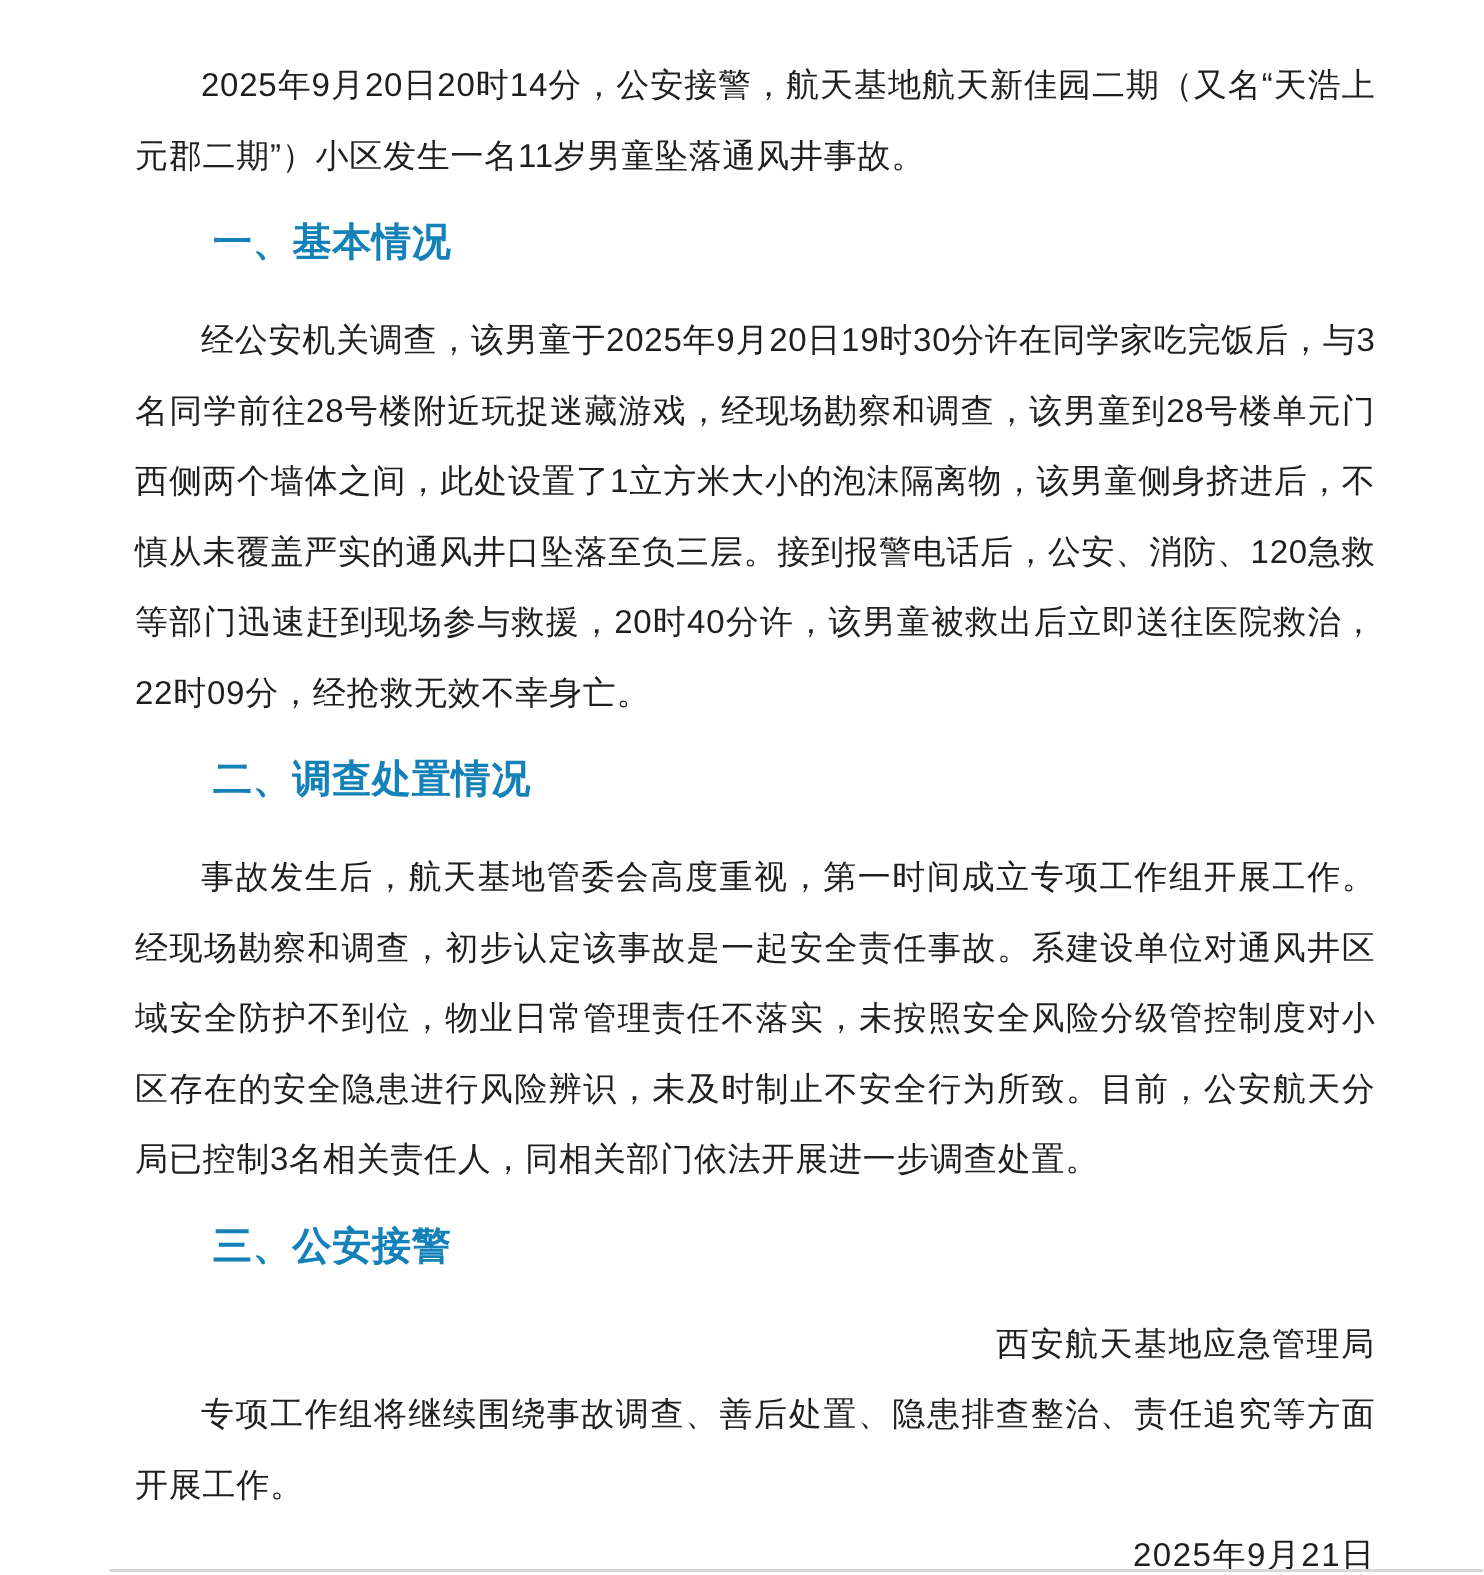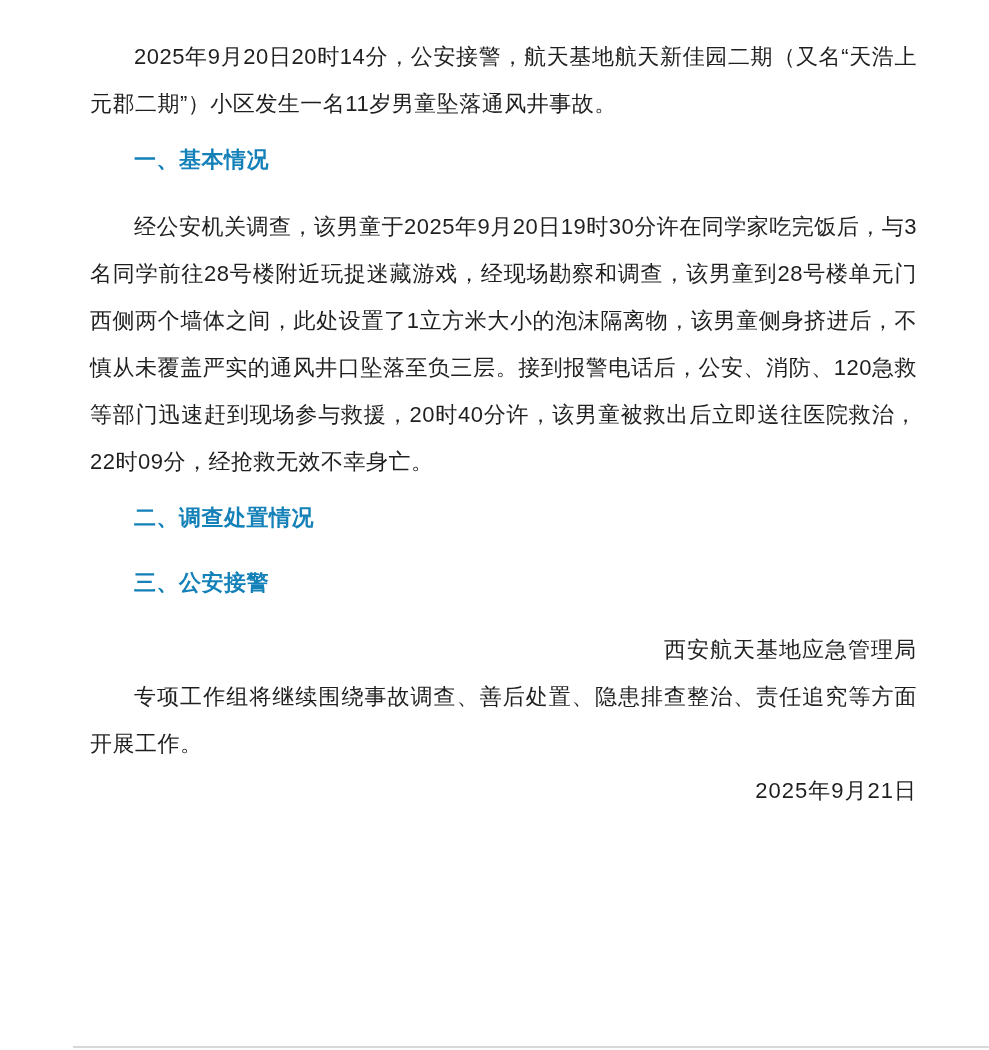--- a/index.html
+++ b/index.html
@@ -26,24 +26,23 @@
   }
   .para {
     margin: 0;
     text-indent: 2em;
   }
   .heading {
     margin: 11px 0 18px 0;
     text-indent: 2em;
     color: #1481b8;
     font-weight: bold;
-    font-size: 22px;
+    font-size: 26px;
     line-height: 47px;
     text-align: left;
-    font-family: Liberation Mono, monospace;
   }
   .closing {
     margin: 0;
     text-align: right;
     text-indent: 0;
     letter-spacing: 1px;
   }
   .bottom-divider {
     position: absolute;
     top: 1046px;
@@ -59,20 +58,21 @@
 <div class="doc">
 
   <p class="para">2025年9月20日20时14分，公安接警，航天基地航天新佳园二期（又名“天浩上元郡二期”）小区发生一名11岁男童坠落通风井事故。</p>
 
   <h2 class="heading">一、基本情况</h2>
 
   <p class="para">经公安机关调查，该男童于2025年9月20日19时30分许在同学家吃完饭后，与3名同学前往28号楼附近玩捉迷藏游戏，经现场勘察和调查，该男童到28号楼单元门西侧两个墙体之间，此处设置了1立方米大小的泡沫隔离物，该男童侧身挤进后，不慎从未覆盖严实的通风井口坠落至负三层。接到报警电话后，公安、消防、120急救等部门迅速赶到现场参与救援，20时40分许，该男童被救出后立即送往医院救治，22时09分，经抢救无效不幸身亡。</p>
 
   <h2 class="heading">二、调查处置情况</h2>
 
+  <p class="para">事故发生后，航天基地管委会高度重视，第一时间成立专项工作组开展工作。经现场勘察和调查，初步认定该事故是一起安全责任事故。系建设单位对通风井区域安全防护不到位，物业日常管理责任不落实，未按照安全风险分级管控制度对小区存在的安全隐患进行风险辨识，未及时制止不安全行为所致。目前，公安航天分局已控制3名相关责任人，同相关部门依法开展进一步调查处置。</p>
 
   <h2 class="heading">三、公安接警</h2>
 
   <p class="para closing">西安航天基地应急管理局</p>
 
   <p class="para">专项工作组将继续围绕事故调查、善后处置、隐患排查整治、责任追究等方面开展工作。</p>
 
   <p class="para closing">2025年9月21日</p>
 
 </div>

